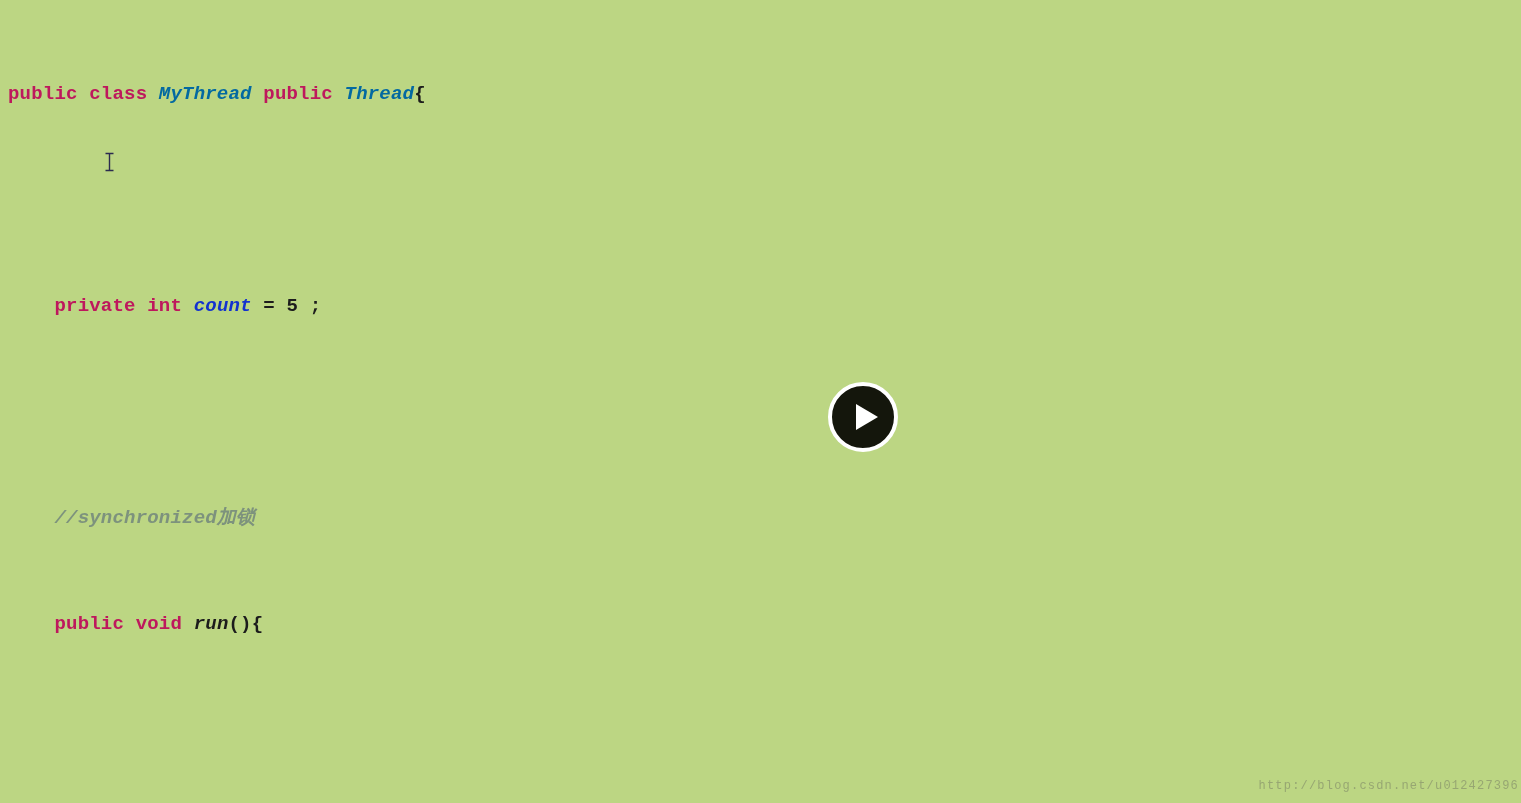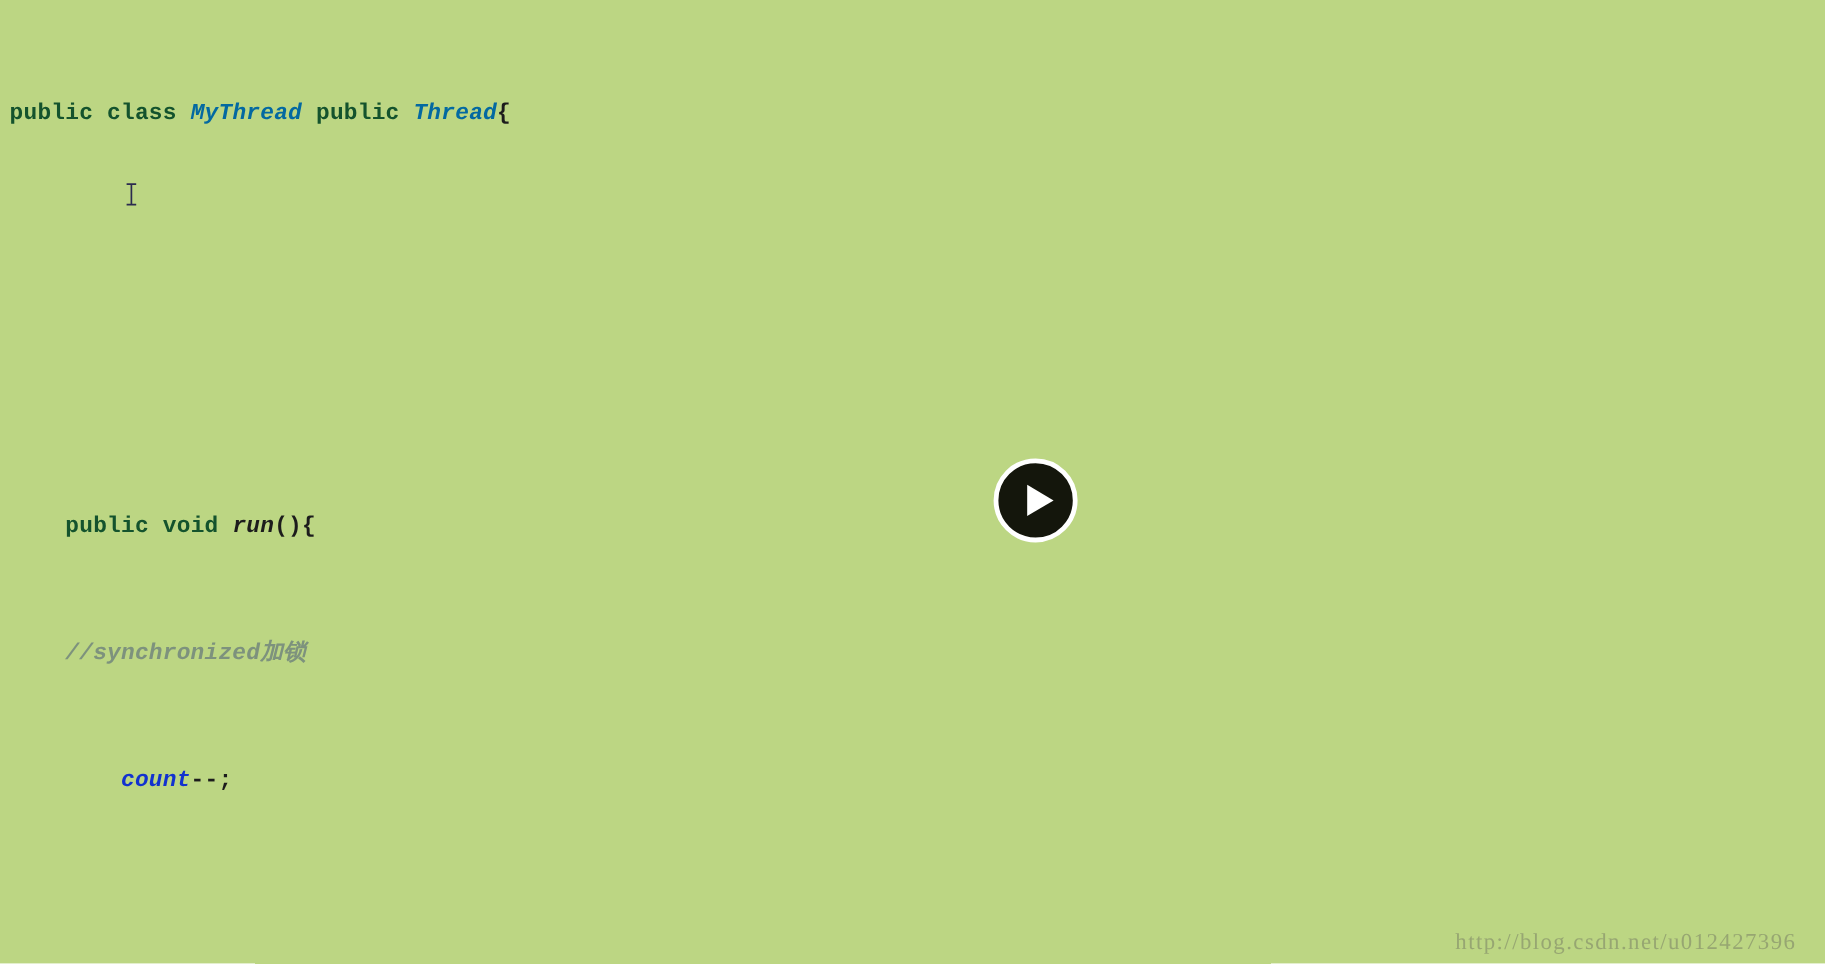--- a/index.html
+++ b/index.html
@@ -35,21 +35,21 @@
 
   .line {
     position: relative;
     height: 26.5px;
     padding-left: 8px;
     white-space: pre;
     z-index: 2;
   }
 
   
-  .kw       { color: #14532d; }            
+  .kw       { color: #be185d; }            
   .type     { color: #0369a1; font-style: italic; }   
   .field    { color: #1232cf; font-style: italic; }   
   .method   { color: #1c1c1c; }    
   .num      { color: #1c1c1c; }                        
   .punc     { color: #1c1c1c; }                        
   .cmt      { color: #7d927d; font-style: italic; }
 
   
   .mouse-ibeam {
     position: absolute;
@@ -82,49 +82,49 @@
     height: 0;
     border-left: 22px solid #ffffff;
     border-top: 13px solid transparent;
     border-bottom: 13px solid transparent;
     margin-left: 7px;
   }
 
   
   .watermark {
     position: absolute;
-    right: 24px;
+    right: 2px;
     bottom: 4px;
-    font-family: Liberation Serif, serif;
-    font-size: 19px;
+    font-family: Liberation Mono, monospace;
+    font-size: 12px;
     font-weight: normal;
     color: rgba(120, 128, 100, 0.55);
     letter-spacing: 1.2px;
     z-index: 7;
   }
 </style>
 </head>
 <body>
 
 <div id="editor">
 
   <div class="code-area">
 
     <div class="line"><span class="kw">public</span><span class="punc"> </span><span class="kw">class</span><span class="punc"> </span><span class="type">MyThread</span><span class="punc"> </span><span class="kw">public</span><span class="punc"> </span><span class="type">Thread</span><span class="punc">{</span></div>
 
     <div class="line">&nbsp;</div>
 
+    <div class="line">    <span class="kw">private</span><span class="punc"> </span><span class="kw">int</span><span class="punc"> </span><span class="field">count</span><span class="punc"> = </span><span class="num">5</span><span class="punc"> ;</span></div>
 
     <div class="line">&nbsp;</div>
 
+    <div class="line">    <span class="cmt">//synchronized加锁</span></div>
+
     <div class="line">    <span class="kw">public</span><span class="punc"> </span><span class="kw">void</span><span class="punc"> </span><span class="method" style="font-style:italic">run</span><span class="punc">(){</span></div>
 
-    <div class="line">    <span class="cmt">//synchronized加锁</span></div>
-
-    <div class="line">        <span class="field">count</span><span class="punc">--;</span></div>
 
     
 
     
 
     
 
     
 
     

